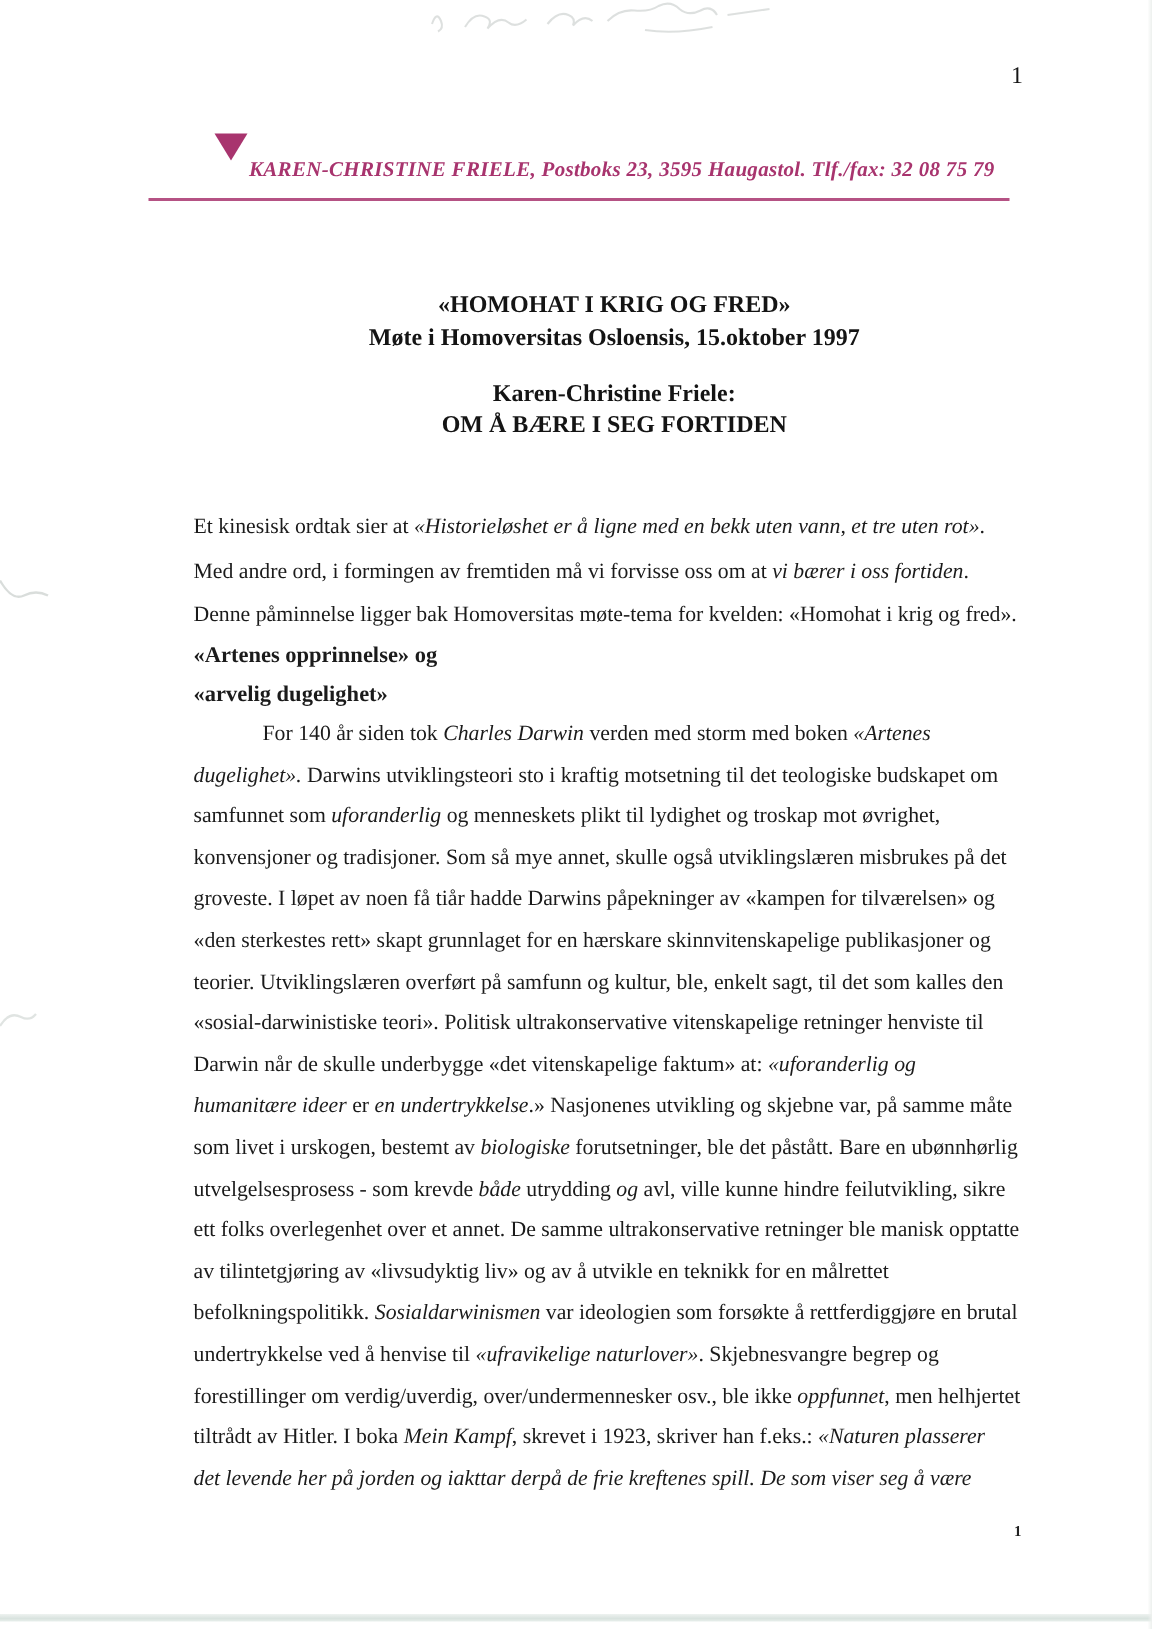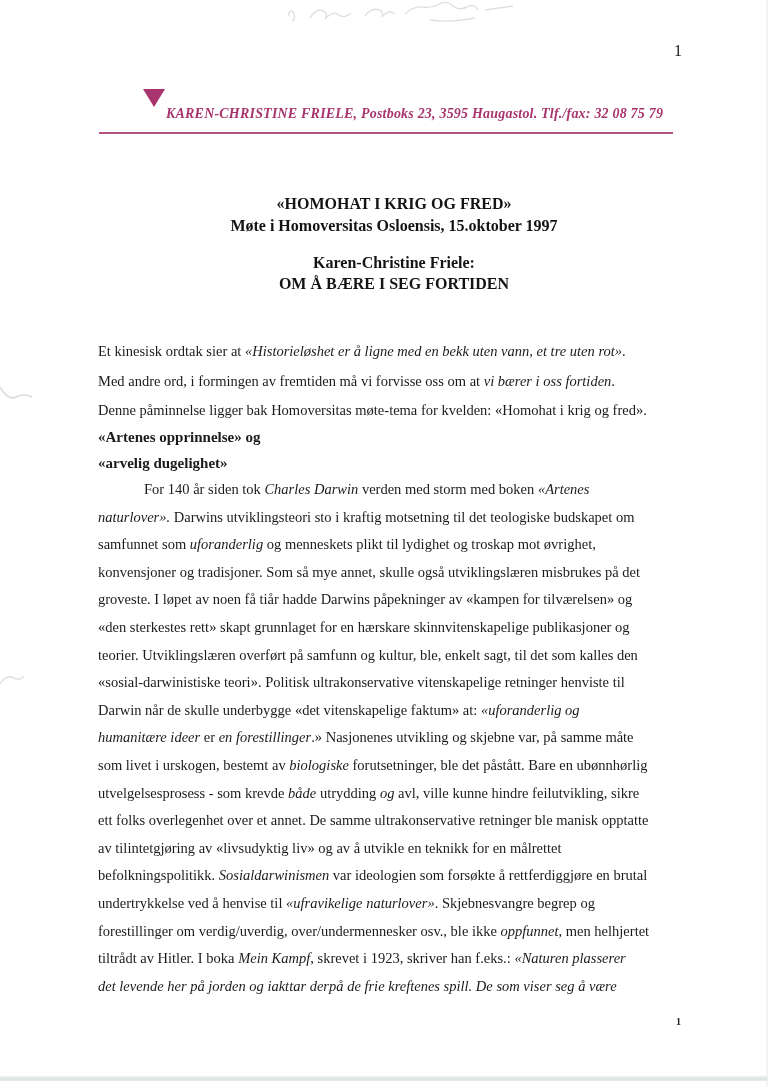--- a/index.html
+++ b/index.html
@@ -68,21 +68,21 @@
   .title-block .tline{line-height:22px;white-space:nowrap;}
   .speaker-block{
     position:absolute;top:252px;left:98px;width:592px;
     text-align:center;font-weight:bold;font-size:16px;
     color:#141414;
   }
   .speaker-block .tline{line-height:21px;white-space:nowrap;}
 
   
   .textgroup{position:absolute;left:98px;white-space:nowrap;font-size:14.5px;}
-  .tline{white-space:nowrap;}
+  .tline{white-space:nowrap;margin-left:31px;}
   .intro{top:337px;line-height:29.5px;}
   .section-heading{top:424px;line-height:26px;font-weight:bold;font-size:15px;}
   .main-para{top:476px;line-height:27.6px;}
   .main-para .tline:first-child{text-indent:46px;}
   .it{font-style:italic;}
 </style>
 </head>
 <body>
 
 <div class="page">
@@ -132,29 +132,29 @@
       <div class="tline"><span>Denne påminnelse ligger bak Homoversitas møte-tema for kvelden: «Homohat i krig og fred».</span></div>
     </div>
 
   <div class="textgroup section-heading">
       <div class="tline"><span>«Artenes opprinnelse» og</span></div>
       <div class="tline"><span>«arvelig dugelighet»</span></div>
     </div>
 
   <div class="textgroup main-para">
       <div class="tline"><span>For 140 år siden tok </span><span class="it">Charles Darwin</span><span> verden med storm med boken </span><span class="it">«Artenes</span></div>
-      <div class="tline"><span class="it">naturlover».</span><span> Darwins utviklingsteori sto i kraftig motsetning til det teologiske budskapet om</span></div>
+      <div class="tline"><span class="it">dugelighet».</span><span> Darwins utviklingsteori sto i kraftig motsetning til det teologiske budskapet om</span></div>
       <div class="tline"><span>samfunnet som </span><span class="it">uforanderlig</span><span> og menneskets plikt til lydighet og troskap mot øvrighet,</span></div>
       <div class="tline"><span>konvensjoner og tradisjoner. Som så mye annet, skulle også utviklingslæren misbrukes på det</span></div>
       <div class="tline"><span>groveste. I løpet av noen få tiår hadde Darwins påpekninger av «kampen for tilværelsen» og</span></div>
       <div class="tline"><span>«den sterkestes rett» skapt grunnlaget for en hærskare skinnvitenskapelige publikasjoner og</span></div>
       <div class="tline"><span>teorier. Utviklingslæren overført på samfunn og kultur, ble, enkelt sagt, til det som kalles den</span></div>
       <div class="tline"><span>«sosial-darwinistiske teori». Politisk ultrakonservative vitenskapelige retninger henviste til</span></div>
       <div class="tline"><span>Darwin når de skulle underbygge «det vitenskapelige faktum» at: </span><span class="it">«uforanderlig og</span></div>
-      <div class="tline"><span class="it">humanitære ideer</span><span> er </span><span class="it">en forestillinger</span><span>.» Nasjonenes utvikling og skjebne var, på samme måte</span></div>
+      <div class="tline"><span class="it">humanitære ideer</span><span> er </span><span class="it">en undertrykkelse</span><span>.» Nasjonenes utvikling og skjebne var, på samme måte</span></div>
       <div class="tline"><span>som livet i urskogen, bestemt av </span><span class="it">biologiske</span><span> forutsetninger, ble det påstått. Bare en ubønnhørlig</span></div>
       <div class="tline"><span>utvelgelsesprosess - som krevde </span><span class="it">både</span><span> utrydding </span><span class="it">og</span><span> avl, ville kunne hindre feilutvikling, sikre</span></div>
       <div class="tline"><span>ett folks overlegenhet over et annet. De samme ultrakonservative retninger ble manisk opptatte</span></div>
       <div class="tline"><span>av tilintetgjøring av «livsudyktig liv» og av å utvikle en teknikk for en målrettet</span></div>
       <div class="tline"><span>befolkningspolitikk. </span><span class="it">Sosialdarwinismen</span><span> var ideologien som forsøkte å rettferdiggjøre en brutal</span></div>
       <div class="tline"><span>undertrykkelse ved å henvise til </span><span class="it">«ufravikelige naturlover»</span><span>. Skjebnesvangre begrep og</span></div>
       <div class="tline"><span>forestillinger om verdig/uverdig, over/undermennesker osv., ble ikke </span><span class="it">oppfunnet</span><span>, men helhjertet</span></div>
       <div class="tline"><span>tiltrådt av Hitler. I boka </span><span class="it">Mein Kampf</span><span>, skrevet i 1923, skriver han f.eks.: </span><span class="it">«Naturen plasserer</span></div>
       <div class="tline"><span class="it">det levende her på jorden og iakttar derpå de frie kreftenes spill. De som viser seg å være</span></div>
     </div>

